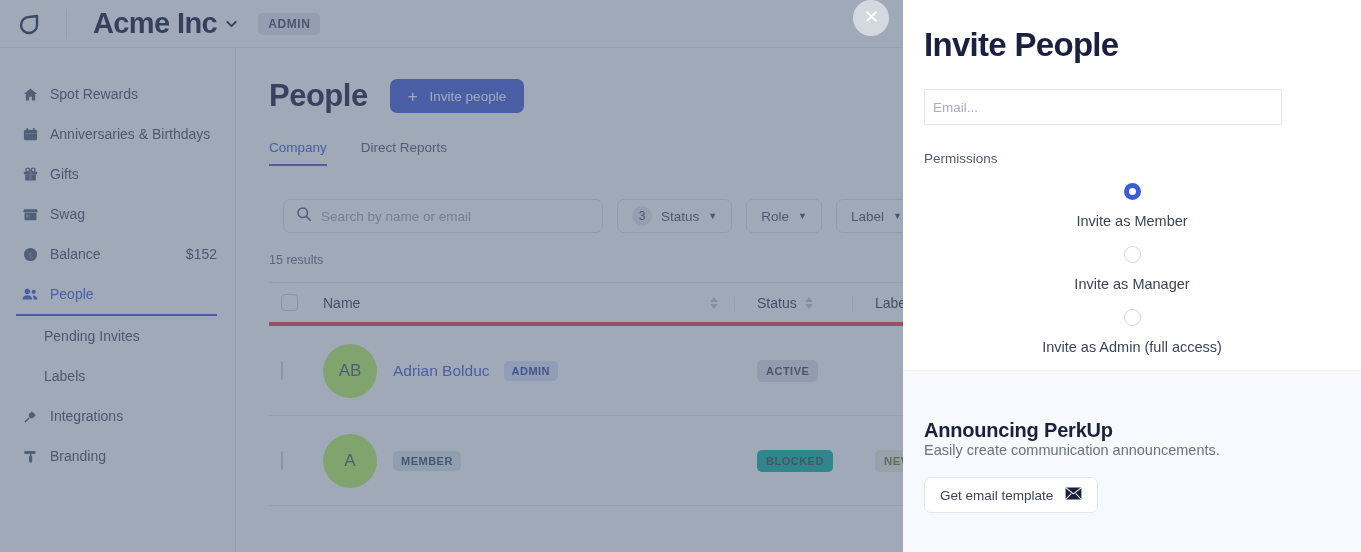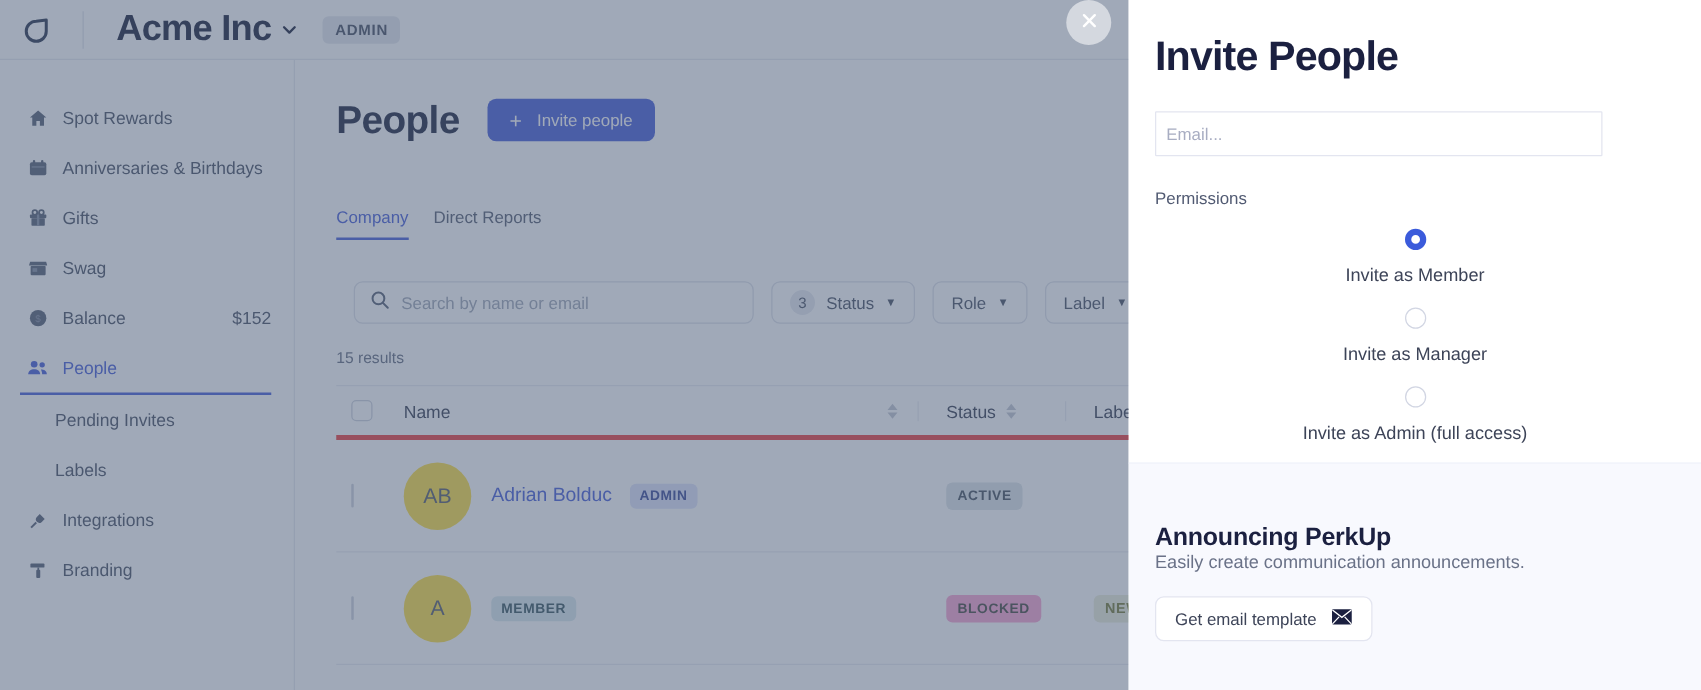--- a/index.html
+++ b/index.html
@@ -79,21 +79,21 @@
   }
   #invite-people-btn {
     background: #4c62d9; color: #fff;
     border: none; border-radius: 7px;
     height: 34px; padding: 0 18px;
     font-size: 13.5px; font-family: inherit;
     display: flex; align-items: center; gap: 12px;
   }
   #invite-plus { font-size: 17px; line-height: 1; font-weight: 400; }
 
-  #tabs { display: flex; gap: 20px; margin-top: 52px; }
+  #tabs { display: flex; gap: 34px; margin-top: 26px; }
   .tab { font-size: 13.5px; color: #5b6376; padding-bottom: 9px; }
   .tab.active { color: #4c62d9; border-bottom: 2px solid #4c62d9; }
 
   #filter-row { display: flex; align-items: center; gap: 14px; margin-top: 33px; }
   #search-box {
     width: 320px; height: 34px;
     border: 1px solid #dfe2ea; border-radius: 7px;
     display: flex; align-items: center; gap: 9px; padding: 0 12px; margin-left: 14px;
   }
   #search-placeholder { font-size: 13.5px; color: #a2a9b8; }
@@ -129,41 +129,41 @@
   .sorter { display: inline-flex; flex-direction: column; gap: 2px; }
   .sorter i { display: block; width: 0; height: 0; border-left: 4px solid transparent; border-right: 4px solid transparent; }
   .sorter i.up { border-bottom: 5px solid #c4c9d4; }
   .sorter i.dn { border-top: 5px solid #c4c9d4; }
 
   .trow { display: flex; align-items: center; height: 90px; border-bottom: 1px solid #ebedf2; }
   .td-check { width: 54px; padding-left: 12px; }
   .td-name { width: 412px; display: flex; align-items: center; gap: 16px; padding-right: 16px; }
   .avatar {
     width: 54px; height: 54px; border-radius: 50%;
-    background: #fde047; color: #5c6170;
+    background: #bef264; color: #5c6170;
     display: flex; align-items: center; justify-content: center;
     font-size: 17px; flex: none;
   }
   .name-wrap { display: flex; flex-direction: column; gap: 6px; }
   .name-line { display: flex; align-items: center; gap: 14px; }
   .person-name { font-size: 15.5px; color: #4c62d9; }
   .role-pill {
     font-size: 11px; font-weight: 600; letter-spacing: .5px;
     padding: 4px 8px; border-radius: 5px;
     background: #dfe4fb; color: #3f4f9c;
   }
   .role-pill.member { background: #dcebef; color: #3d5a63; }
   .td-status { width: 118px; padding-left: 22px; }
   .status-pill {
     display: inline-block;
     font-size: 11px; font-weight: 600; letter-spacing: .5px;
     padding: 5px 9px; border-radius: 5px;
   }
   .status-pill.active { background: #dfe6ea; color: #4b5663; }
-  .status-pill.blocked { background: #f9a8d4; color: #4f4f48; }
+  .status-pill.blocked { background: #14b8a6; color: #4f4f48; }
   .td-labels { padding-left: 22px; }
   .label-pill {
     display: inline-block; white-space: nowrap;
     font-size: 11.5px; font-weight: 600; letter-spacing: .5px;
     padding: 5px 9px; border-radius: 5px;
     background: #eceedc; color: #7b8040;
   }
 
   
   #dim {

